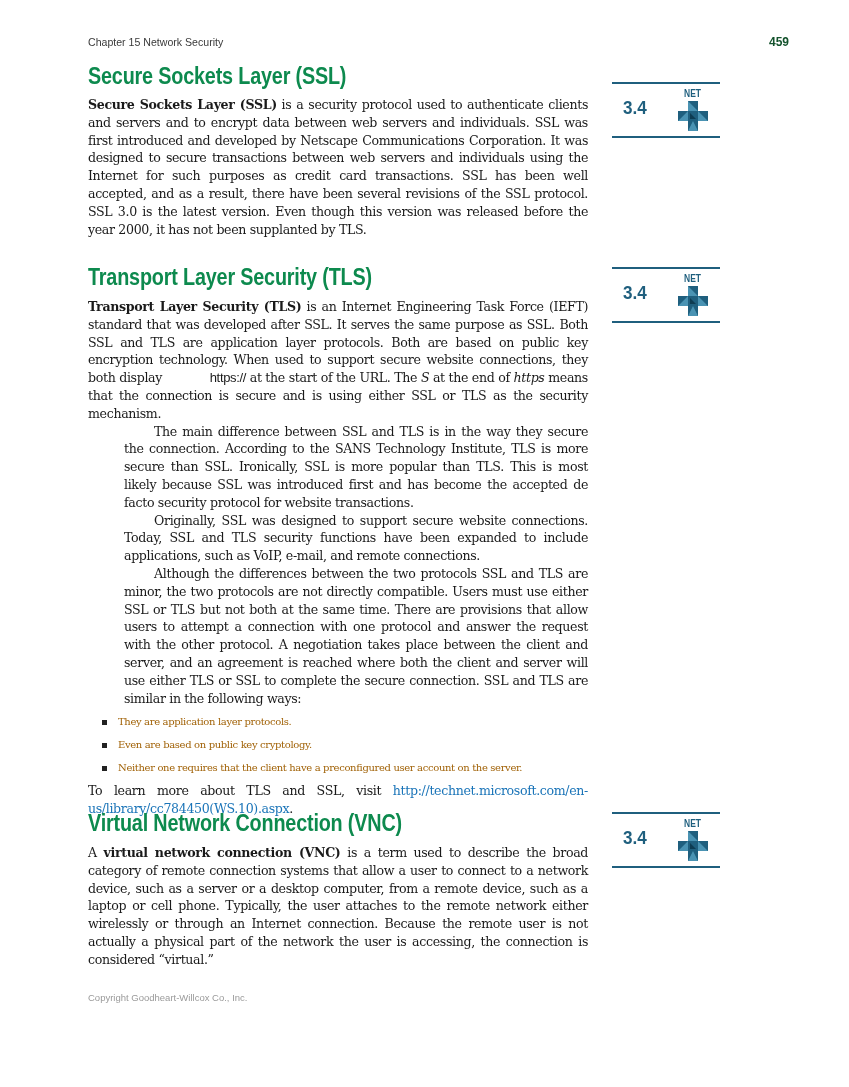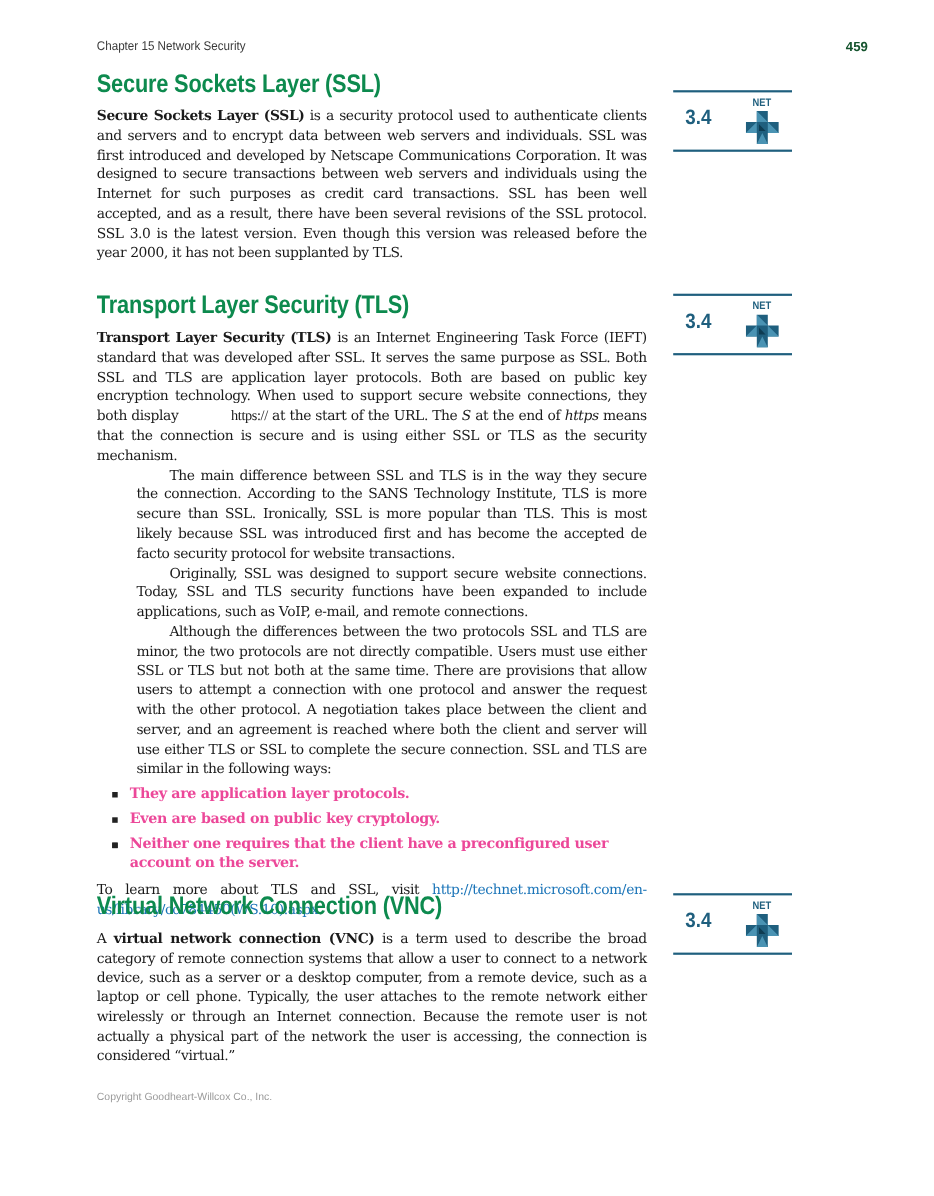--- a/index.html
+++ b/index.html
@@ -18,27 +18,26 @@
     margin: 0; font-family: "Liberation Sans", sans-serif; font-weight: bold;
     color: #0d8a4e; font-size: 23px; letter-spacing: -0.2px;
     transform: scaleX(0.86); transform-origin: left center; white-space: nowrap;
   }
   p {
     margin: 0; font-family: "DejaVu Serif", serif; font-size: 12.6px; line-height: 17.8px;
     color: #1a1a1a; text-align: justify; letter-spacing: -0.35px;
   }
   p.indent { text-indent: 30px; margin-left: 36px; }
   b { font-weight: bold; }
-  .sans-inline { font-family: Liberation Serif, serif; font-size: 13px; padding-left: 44px; }
+  .sans-inline { font-family: Liberation Sans, sans-serif; font-size: 13px; padding-left: 44px; }
   ul.bullets { list-style: none; margin: 6px 0 6px 0; padding: 0; }
   ul.bullets li {
     position: relative; padding-left: 30px; margin-bottom: 4.8px;
-    font-family: "DejaVu Serif", serif; font-size: 13px; line-height: 17.8px; color: #ec4899;
+    font-family: "DejaVu Serif", serif; font-size: 10px; line-height: 17.8px; color: #a16207;
     letter-spacing: -0.35px;
-    font-weight: bold;
   }
   ul.bullets li .bullet {
     position: absolute; left: 14px; top: 7px; width: 5px; height: 5px; background: #222;
   }
   a.link { color: #1a74b8; text-decoration: none; }
   .badge {
     position: absolute; left: 612px; width: 108px; height: 52px;
     border-top: 2px solid #1f5f7e; border-bottom: 2px solid #1f5f7e;
   }
   .badge .obj {

